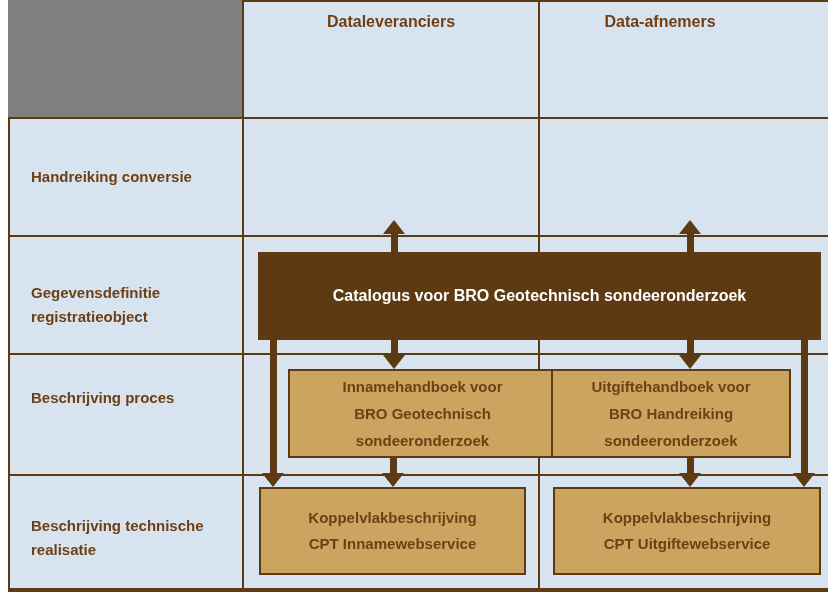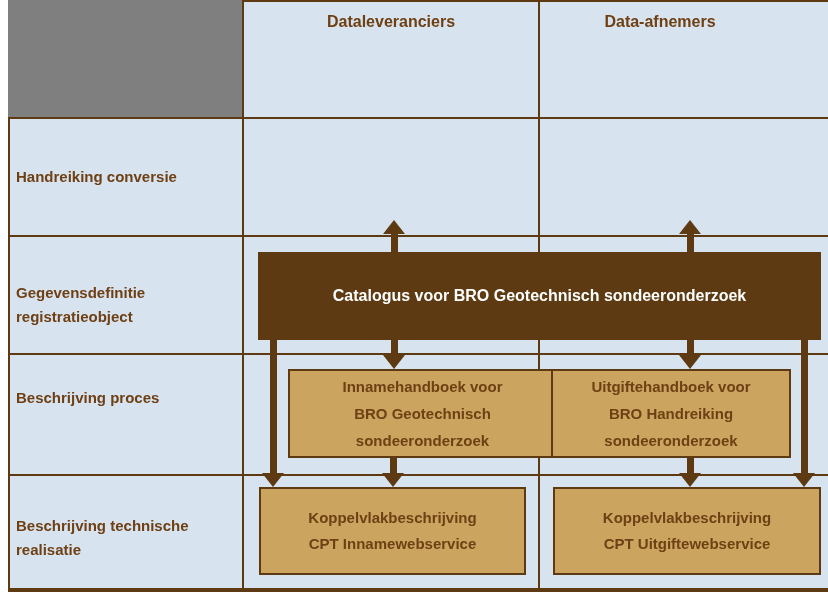--- a/index.html
+++ b/index.html
@@ -27,21 +27,21 @@
   .corner{
     position:absolute;left:0;top:0;width:234px;height:117px;
     background:var(--gray,#7F7F7F);
   }
   .col-header{
     position:absolute;top:10px;height:24px;
     display:flex;align-items:center;justify-content:center;
     font-size:16px;font-weight:bold;color:var(--text-brown,#6E4014);
   }
   .row-label{
-    position:absolute;left:8px;width:216px;
+    position:absolute;left:23px;width:216px;
     display:flex;align-items:center;
     font-size:15px;font-weight:bold;line-height:24px;
     color:var(--text-brown,#6E4014);
     white-space:pre-line;
   }
   .box{
     position:absolute;
     border:2px solid var(--grid,#5E3A12);
     background:var(--tan-fill,#CBA55F);
     display:flex;align-items:center;justify-content:center;

